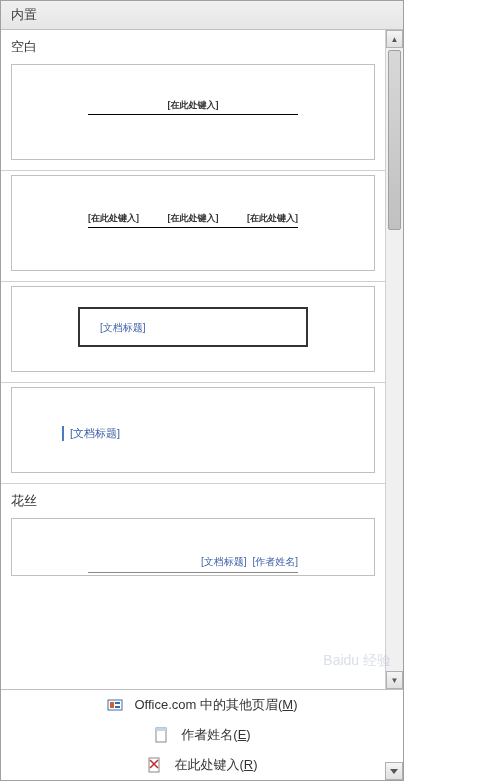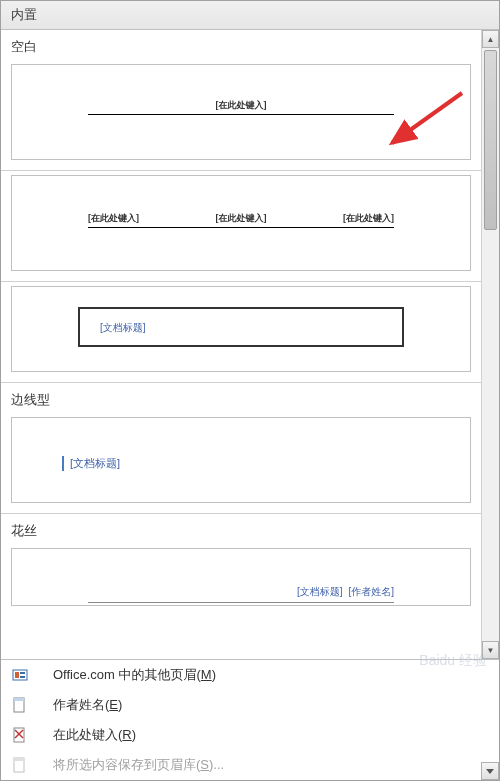--- a/index.html
+++ b/index.html
@@ -6,21 +6,21 @@
     body {
       font-family: "Microsoft YaHei", "SimSun", Arial, sans-serif;
       font-size: 12px;
       background: #fff;
       width: 500px;
       height: 781px;
       overflow: hidden;
       position: relative;
     }
     .dropdown-panel {
-      width: 500px;
+      width: 404px;
       height: 781px;
       border: 1px solid #a0a0a0;
       background: #fff;
       display: flex;
       flex-direction: column;
       position: relative;
     }
     .header-bar {
       background: linear-gradient(#f0f0f0, #e6e6e6);
       border-bottom: 1px solid #c0c0c0;
@@ -145,21 +145,22 @@
       border-top: 1px solid #c0c0c0;
       background: #fff;
     }
     .menu-item {
       display: flex;
       align-items: center;
       padding: 6px 10px;
       font-size: 13px;
       color: #333;
       cursor: pointer;
-      gap: 24px;
+      gap: 10px;
+      justify-content: center;
     }
     .menu-icon {
       width: 18px;
       height: 18px;
       display: inline-flex;
       align-items: center;
       justify-content: center;
     }
     .menu-item.disabled { color: #a0a0a0; cursor: default; }
     .underline-mnemonic { text-decoration: underline; }
@@ -232,21 +233,20 @@
       <div class="divider"></div>
 
       <div class="template-card shorter">
         <div class="austin-box">
           <span class="austin-text">[文档标题]</span>
         </div>
       </div>
 
       <div class="divider"></div>
 
-      <div class="section-label">边线型</div>
       <div class="template-card shorter">
         <span class="edge-bar">[文档标题]</span>
       </div>
 
       <div class="divider"></div>
 
       <div class="section-label">花丝</div>
       <div class="template-card cut">
         <div class="filigree-line">
           <span class="filigree-text">[文档标题]</span>
@@ -298,31 +298,20 @@
             <rect x="2" y="1" width="10" height="14" fill="#fff" stroke="#888"></rect>
             <line x1="3" y1="3" x2="11" y2="11" stroke="#c03030" stroke-width="1.5"></line>
             <line x1="11" y1="3" x2="3" y2="11" stroke="#c03030" stroke-width="1.5"></line>
           </svg>
       </span>
       <span>
         <span>在此处键入(</span><span class="underline-mnemonic">R</span><span>)</span>
       </span>
     </div>
 
-    <div class="menu-item disabled">
-      <span class="menu-icon">
-        <svg width="16" height="16">
-            <rect x="2" y="1" width="10" height="14" fill="#fff" stroke="#c0c0c0"></rect>
-            <rect x="2" y="1" width="10" height="3" fill="#e0e0e0"></rect>
-          </svg>
-      </span>
-      <span>
-        <span>将所选内容保存到页眉库(</span><span class="underline-mnemonic">S</span><span>)...</span>
-      </span>
-    </div>
     <div class="dropdown-toggle">
       <svg width="8" height="8">
           <polygon points="0,2 8,2 4,7" fill="#555"></polygon>
         </svg>
     </div>
   </div>
 
   <div class="watermark">Baidu 经验</div>
 
 </div>

